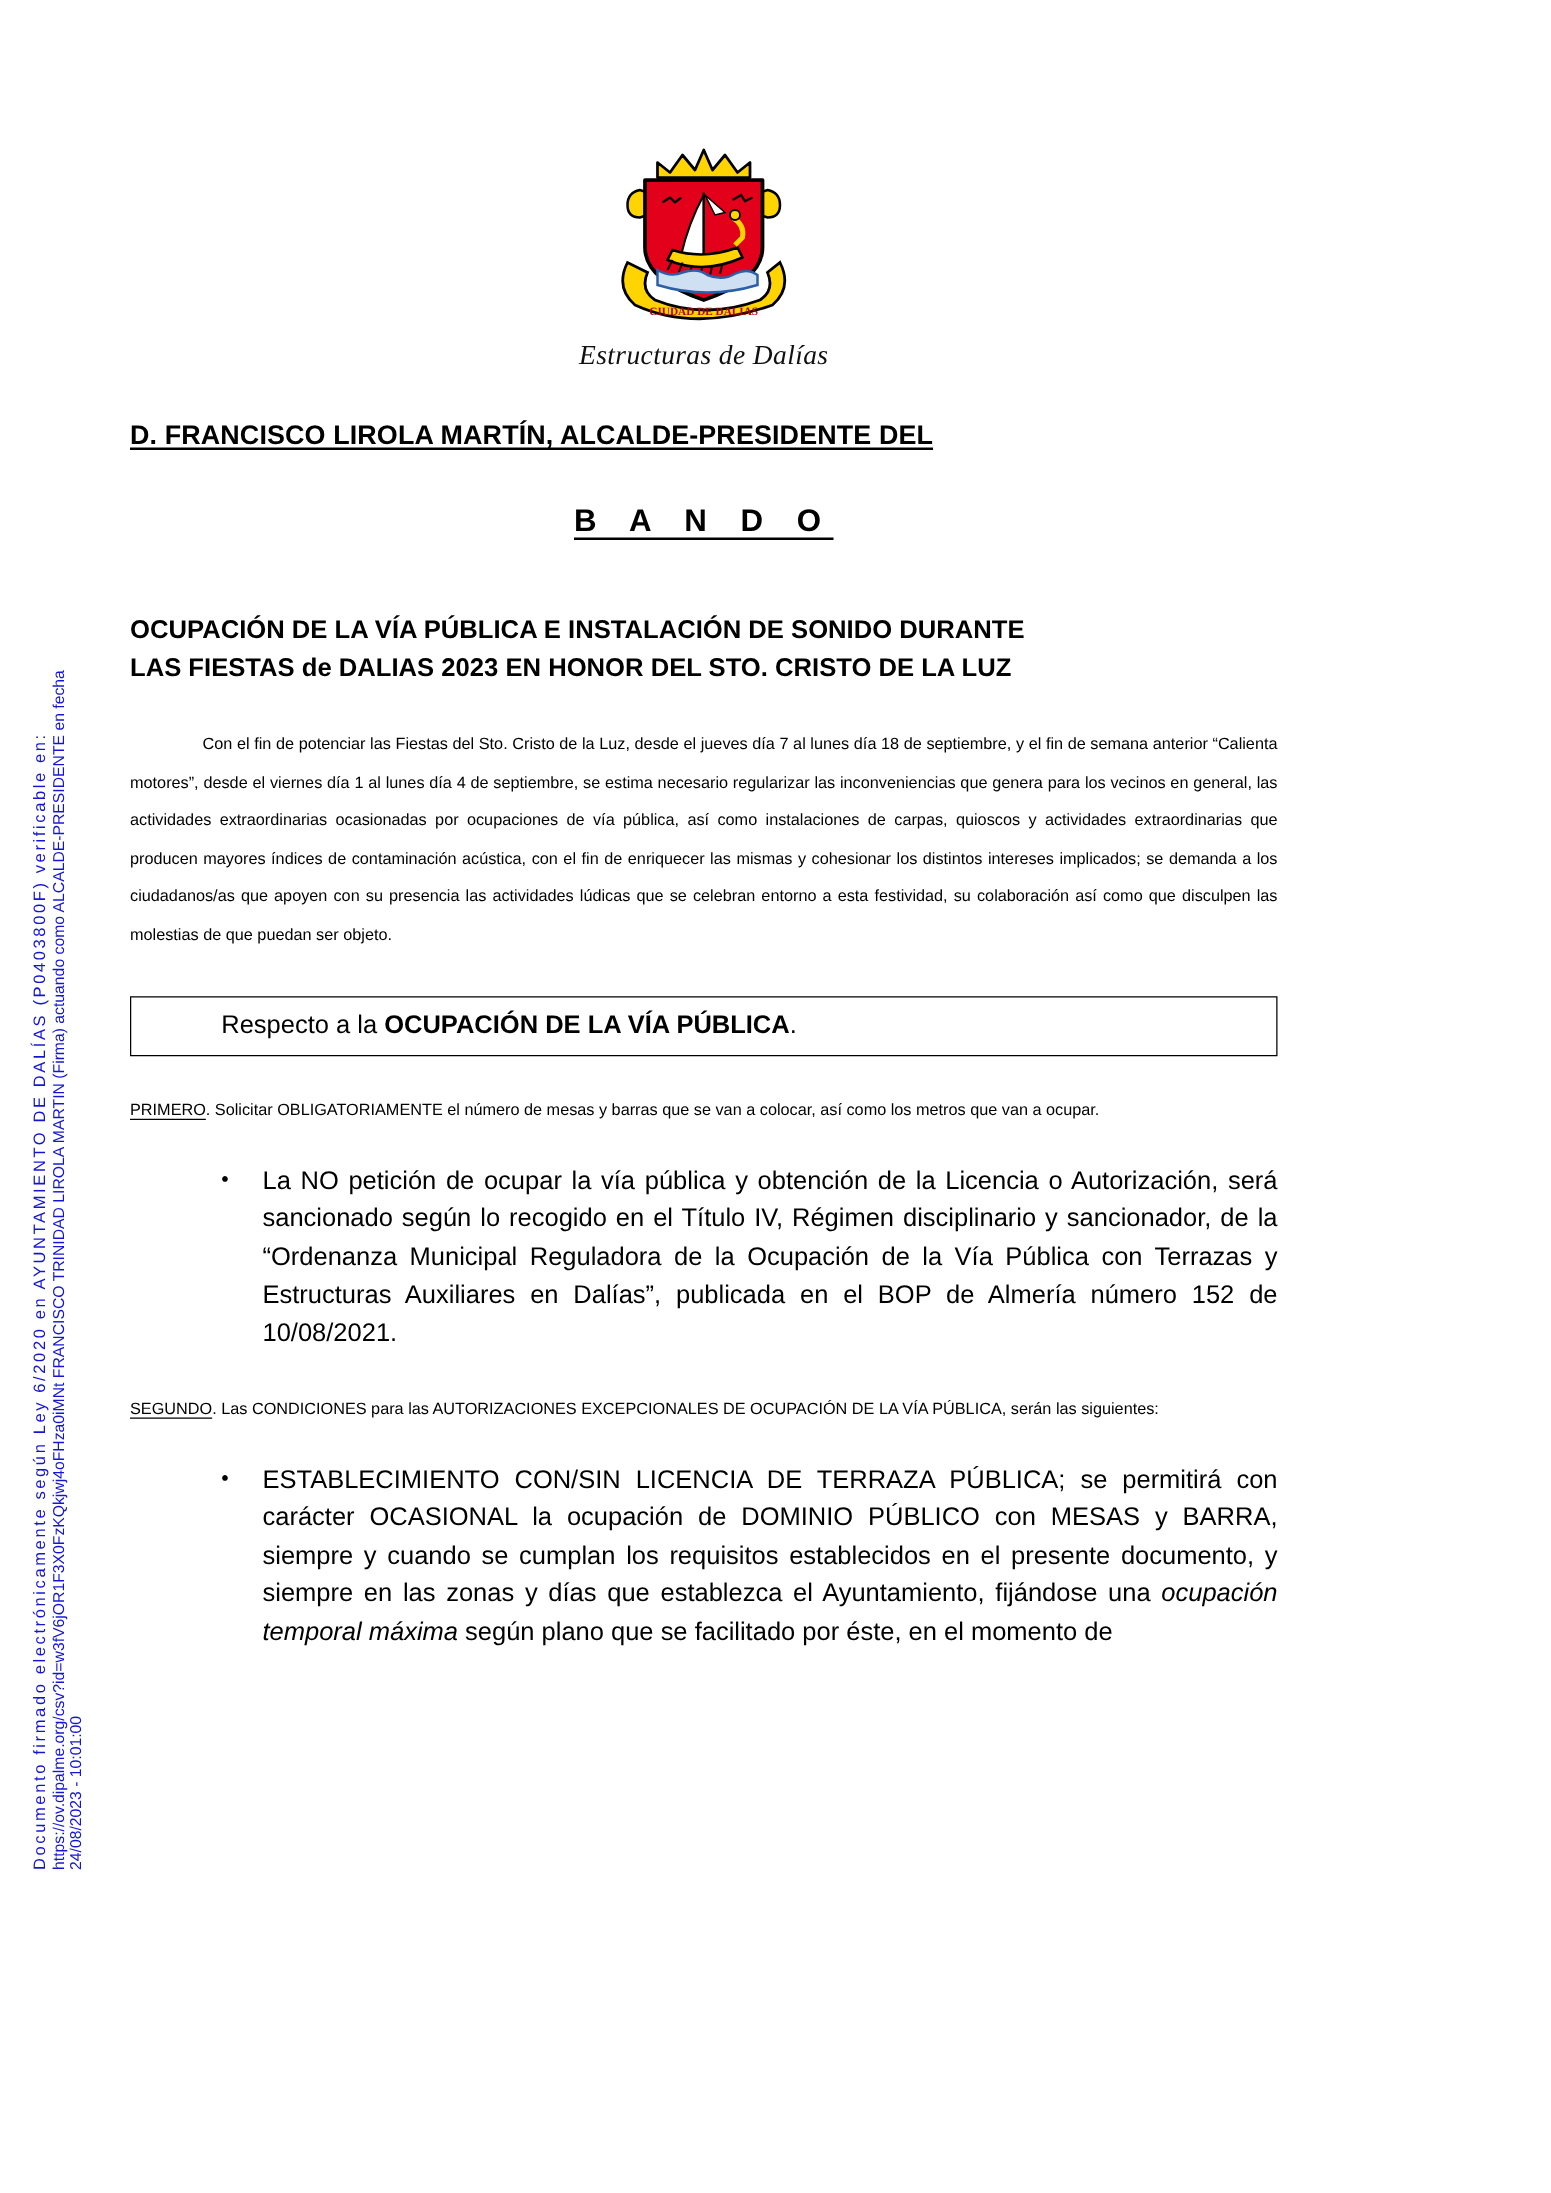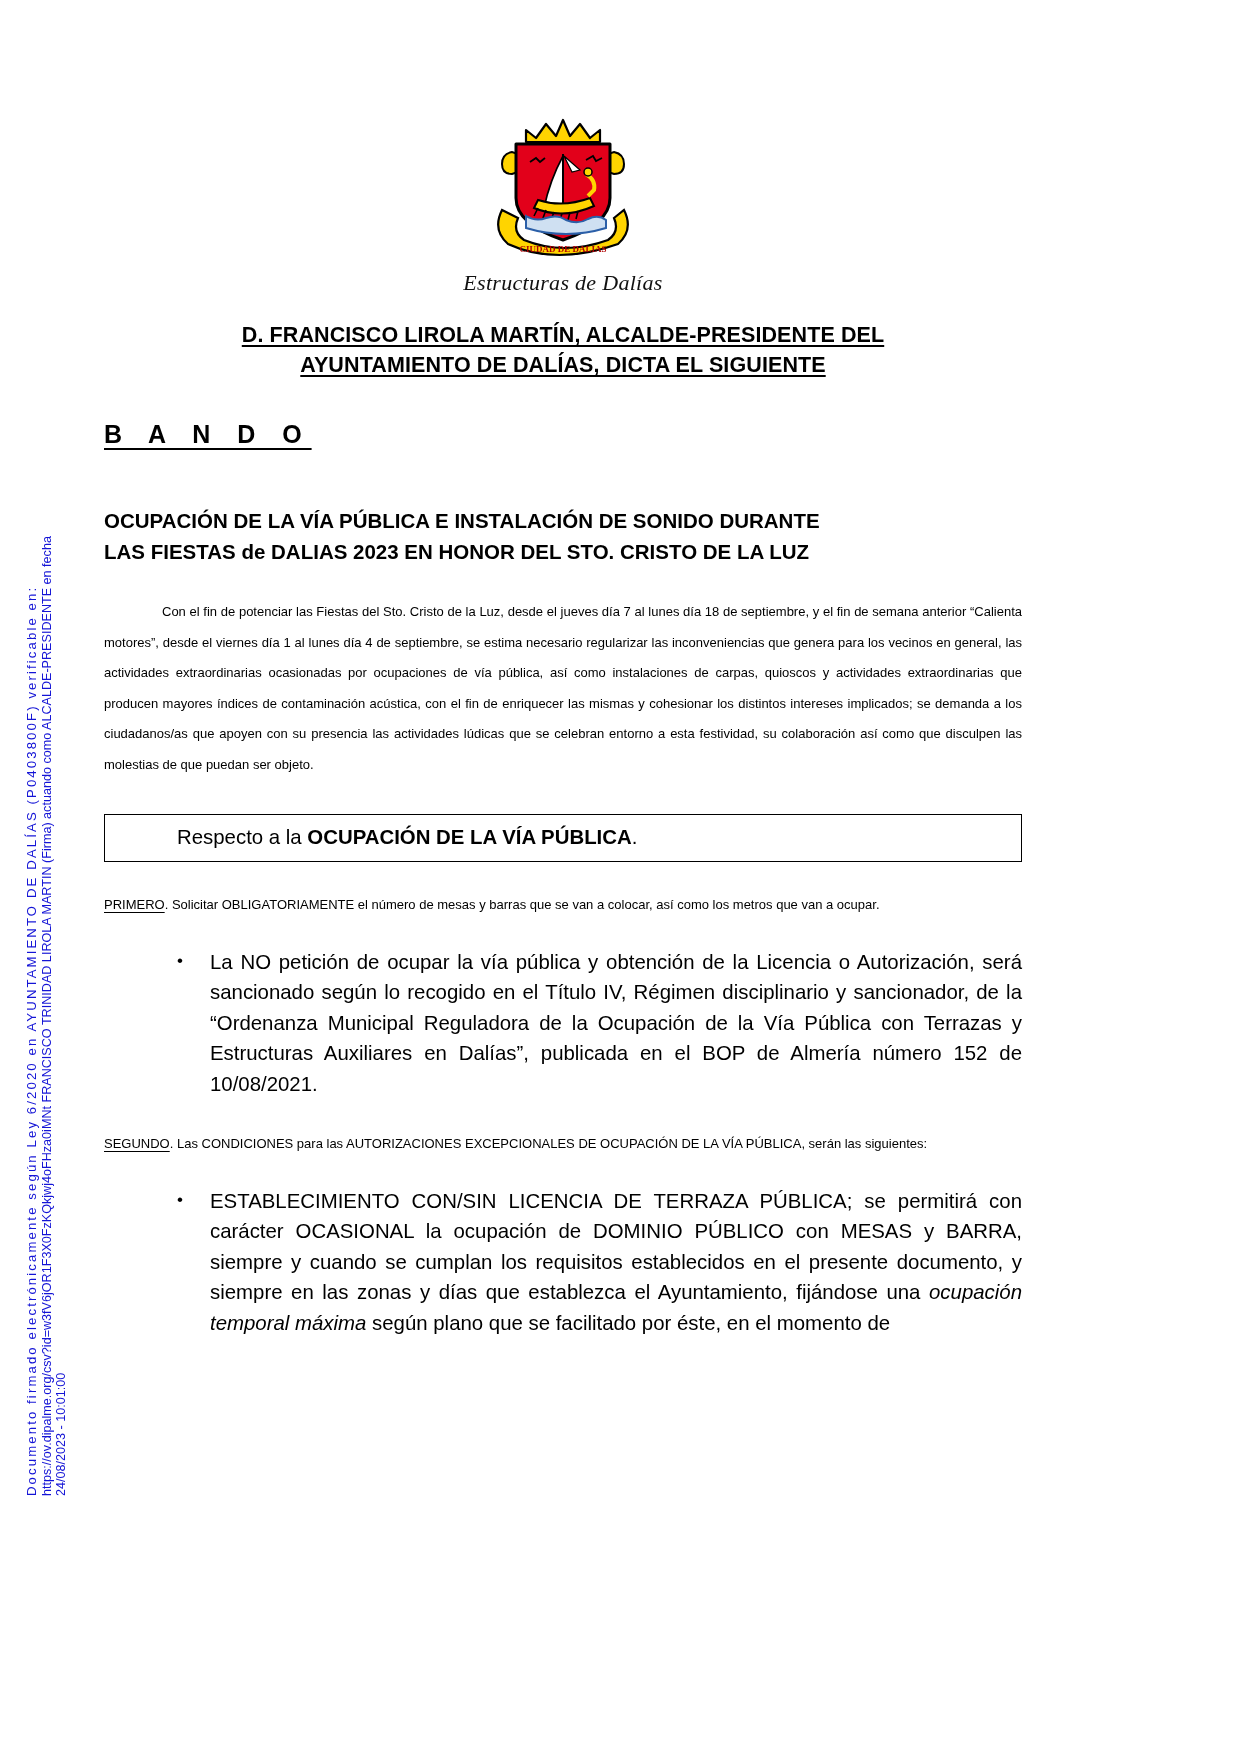--- a/index.html
+++ b/index.html
@@ -76,37 +76,36 @@
     font-family: "Liberation Serif", serif;
     font-style: italic;
     font-size: 22px;
     color: #111111;
     margin-top: 2px;
     letter-spacing: 0.3px;
   }
 
   
   .heading-block {
-    text-align: center;
-    margin-top: 24px;
+    margin-top: 36px;
   }
   .heading-line {
     font-size: 21.5px;
     font-weight: bold;
     letter-spacing: 0.1px;
     line-height: 30px;
     display: block;
   }
   .heading-line span {
     text-decoration: underline;
     text-underline-offset: 3px;
   }
 
   .bando {
-    text-align: left;
+    text-align: center;
     margin-top: 40px;
     font-size: 25px;
     font-weight: bold;
     letter-spacing: 10px;
   }
   .bando span {
     text-decoration: underline;
     text-underline-offset: 5px;
   }
 
@@ -208,21 +207,20 @@
         <path d="M58 104 q10 6 20 2 q12 -4 20 2 q12 5 22 -1 q10 -5 18 1 l0 8 q-40 12 -80 0 Z" fill="#cfe0f2" stroke="#2b5fa8" stroke-width="2"></path>
 
         <path d="M34 98 q-10 20 6 34 q48 22 110 0 q16 -14 6 -34 l-10 8 q6 14 -6 22 q-44 16 -84 0 q-12 -8 -6 -22 Z" fill="#ffd400" stroke="#000" stroke-width="2.2"></path>
         <text x="95" y="140" text-anchor="middle" font-family="Liberation Serif, serif" font-size="9" font-weight="bold" fill="#b00000">CIUDAD DE DALIAS</text>
       </svg>
       <div class="crest-caption">Estructuras de Dalías</div>
     </div>
 
     <div class="heading-block">
       <div class="heading-line"><span>D. FRANCISCO LIROLA MARTÍN, ALCALDE-PRESIDENTE DEL</span></div>
-      <div class="heading-line"><span>AYUNTAMIENTO DE DALÍAS, DICTA EL SIGUIENTE</span></div>
     </div>
 
     <div class="bando"><span>B A N D O</span></div>
 
     <div class="subtitle">
       <div>OCUPACIÓN DE LA VÍA PÚBLICA E INSTALACIÓN DE SONIDO DURANTE</div>
       <div>LAS FIESTAS de DALIAS 2023 EN HONOR DEL STO. CRISTO DE LA LUZ</div>
     </div>
 
     <div class="body-text p-intro">Con el fin de potenciar las Fiestas del Sto. Cristo de la Luz, desde el jueves día 7 al lunes día 18 de septiembre, y el fin de semana anterior “Calienta motores”, desde el viernes día 1 al lunes día 4 de septiembre, se estima necesario regularizar las inconveniencias que genera para los vecinos en general, las actividades extraordinarias ocasionadas por ocupaciones de vía pública, así como instalaciones de carpas, quioscos y actividades extraordinarias que producen mayores índices de contaminación acústica, con el fin de enriquecer las mismas y cohesionar los distintos intereses implicados; se demanda a los ciudadanos/as que apoyen con su presencia las actividades lúdicas que se celebran entorno a esta festividad, su colaboración así como que disculpen las molestias de que puedan ser objeto.</div>

